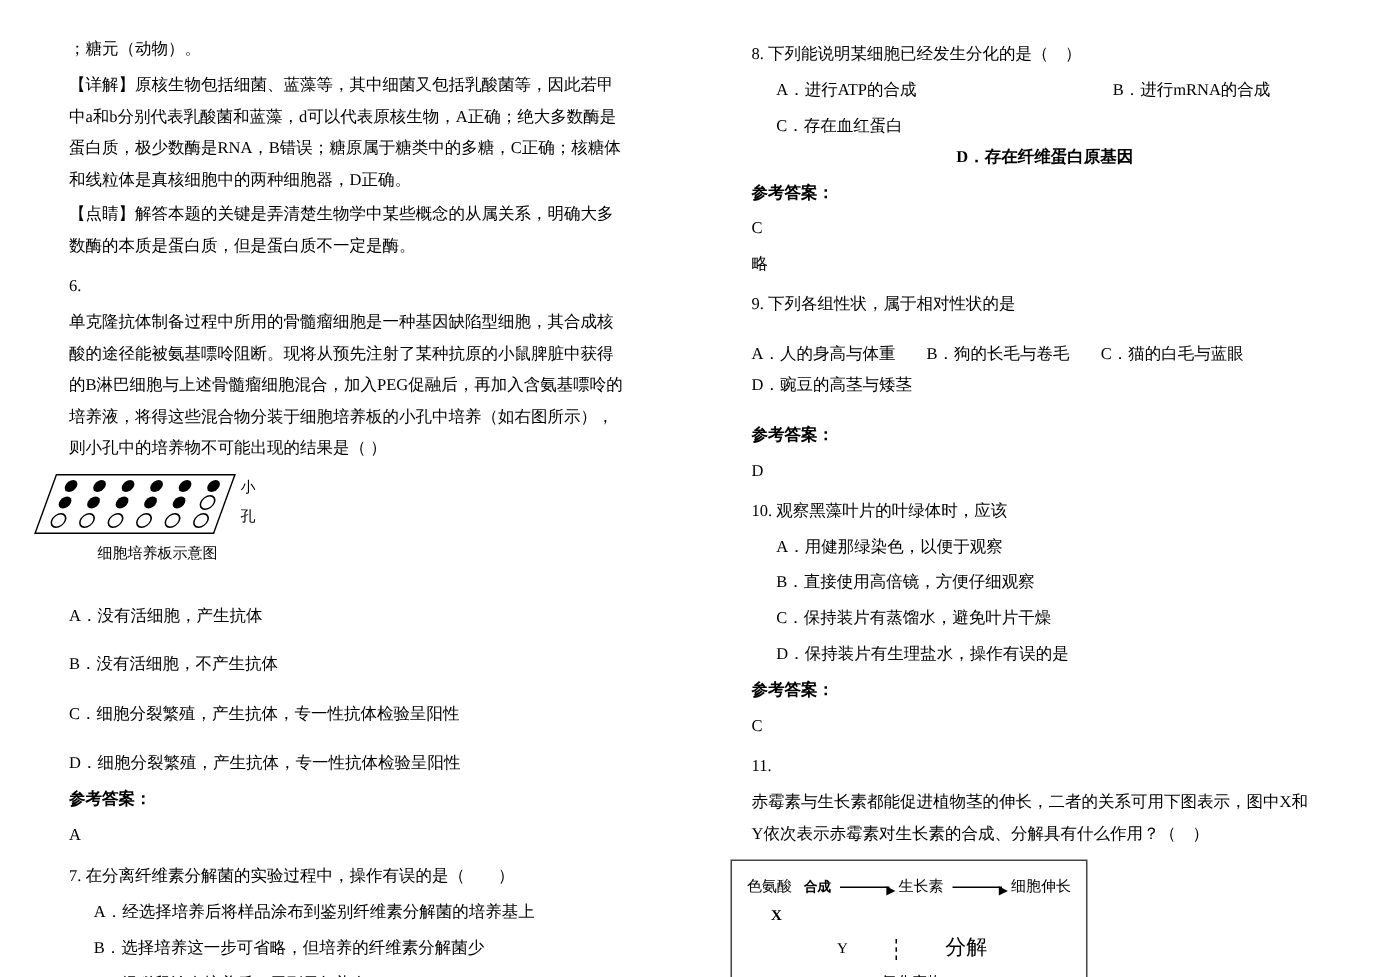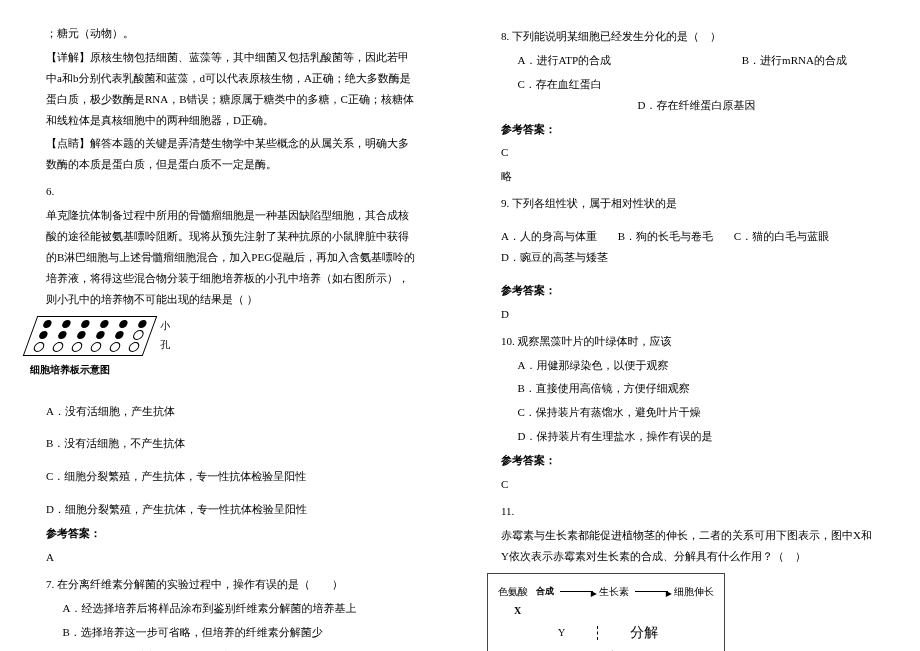--- a/index.html
+++ b/index.html
@@ -46,21 +46,21 @@
       grid-template-rows: repeat(3, 1fr);
       gap: 2px;
       padding: 3px;
       box-sizing: border-box;
     }
     .dot {
       width: 8px; height: 8px; border-radius: 50%; background: #000;
       justify-self: center; align-self: center;
     }
     .dot.blank { background: #fff; border: 1px solid #000; }
-    .tray-label { font-size: 10px; font-weight: bold; margin-top: 4px; }
+    .tray-label { font-size: 10px; font-weight: normal; margin-top: 4px; text-align: center; }
     
     .flow {
       border: 1px solid #444;
       width: 220px;
       padding: 8px 8px 6px 8px;
       font-size: 10px;
       margin: 6px 2px;
     }
     .flow .row { display: flex; align-items: center; gap: 4px; }
     .flow .cell { border: none; padding: 0 2px; white-space: nowrap; }
@@ -130,21 +130,21 @@
   </div>
 
   <div class="column">
     <div class="p qtitle">8. 下列能说明某细胞已经发生分化的是（　）</div>
     <div class="p indent-a">
       <span class="opt-inline">A．进行ATP的合成</span>
       <span class="opt-inline" style="margin-left:110px;">B．进行mRNA的合成</span>
     </div>
     <div class="p indent-a">
       <span class="opt-inline">C．存在血红蛋白</span>
-      <span class="opt-inline" style="margin-left:120px;">D．存在纤维蛋白原基因</span>
+      <span class="opt-inline" style="margin-left:120px;font-weight:bold;">D．存在纤维蛋白原基因</span>
     </div>
     <div class="p answer-label">参考答案：</div>
     <div class="p">C</div>
     <div class="p">略</div>
 
     <div class="p qtitle">9. 下列各组性状，属于相对性状的是</div>
     <div class="sep"></div>
     <div class="p">
       <span class="opt-inline">A．人的身高与体重</span>
       <span class="opt-inline">B．狗的长毛与卷毛</span>

